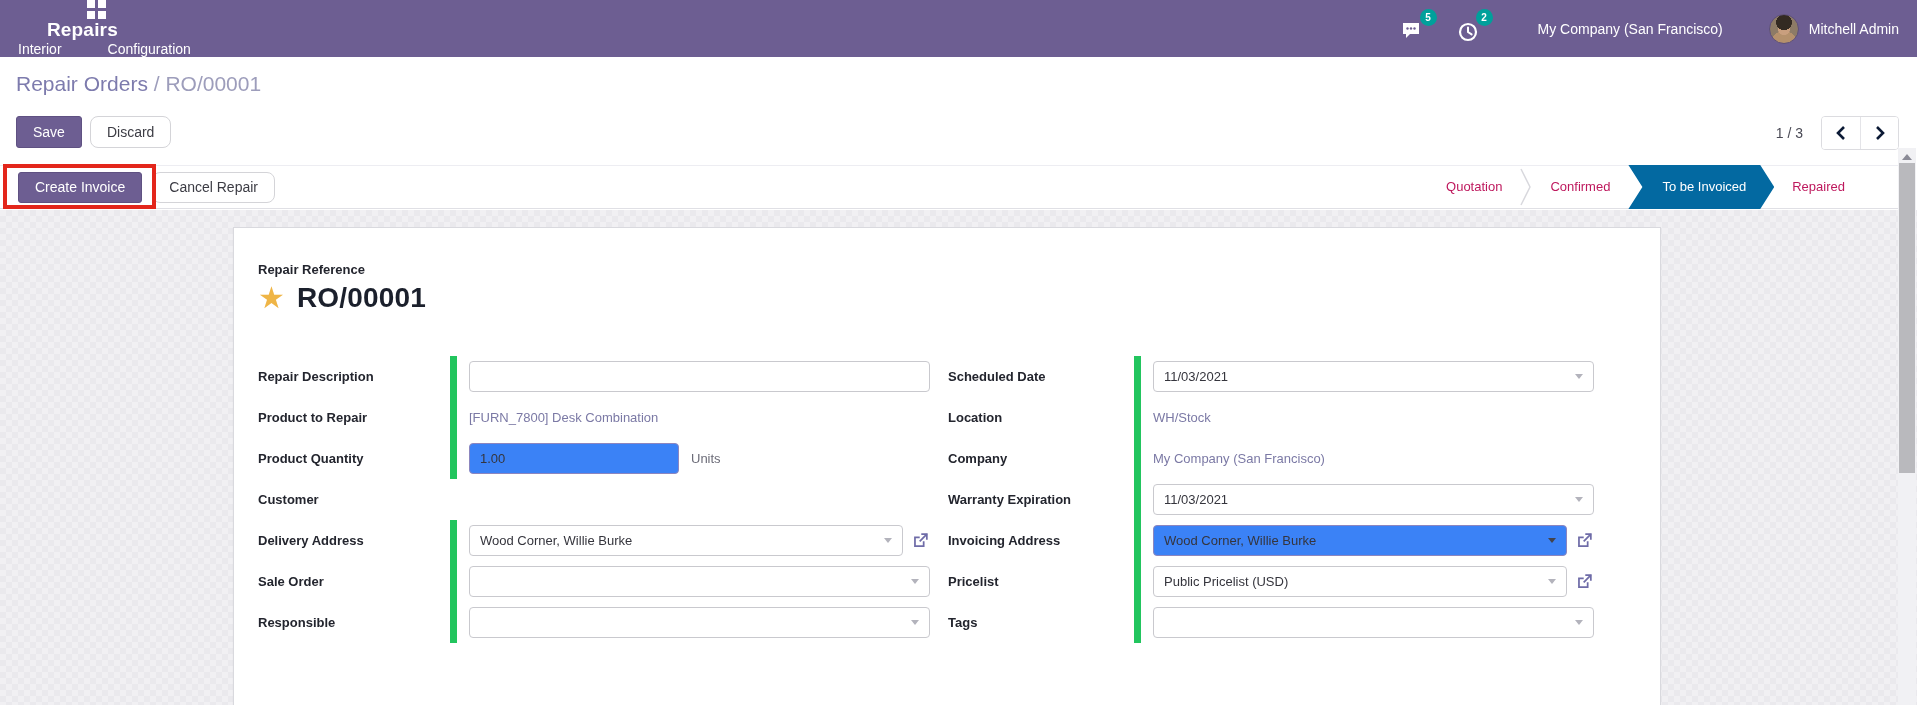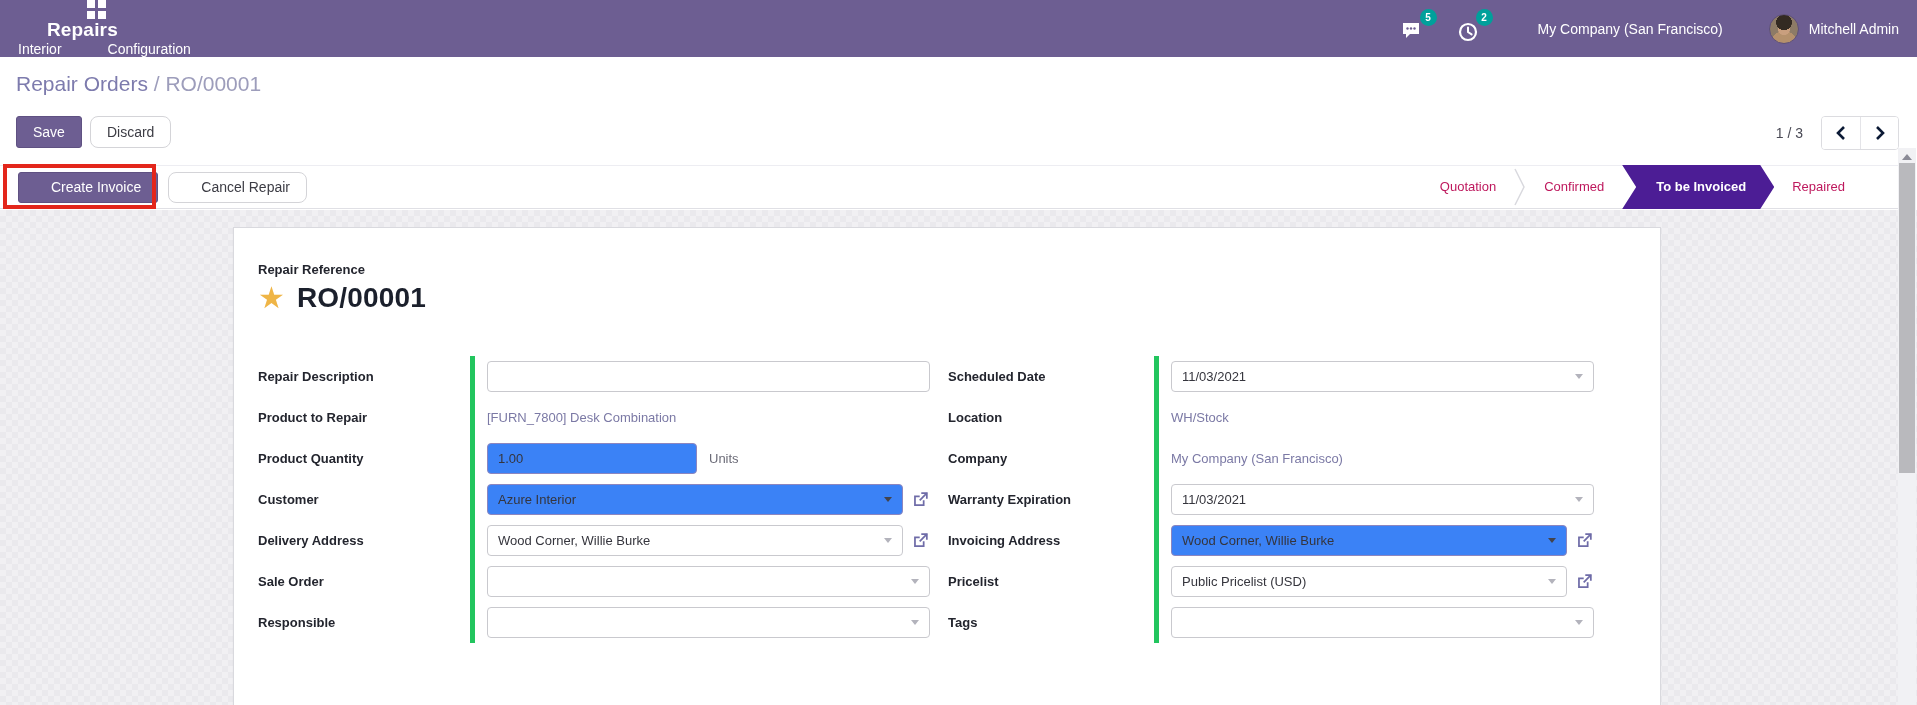--- a/index.html
+++ b/index.html
@@ -70,29 +70,29 @@
   .pager-btn { width: 38px; height: 32px; display: flex; align-items: center; justify-content: center; cursor: pointer; background: #fff; }
   .pager-btn + .pager-btn { border-left: 1px solid #e4e4e8; }
 
   
   .action-bar {
     position: absolute; top: 165px; left: 0; width: 1899px; height: 44px;
     background: #fff; border-top: 1px solid #ededf2; border-bottom: 1px solid #e0e0e5;
     display: flex; align-items: center; padding-left: 18px;
   }
   .action-buttons { display: flex; gap: 10px; position: relative; }
-  .action-buttons .btn { height: 31px; padding-left: 32px; }
+  .action-buttons .btn { height: 31px; }
   .annotation-box {
     position: absolute; left: -15px; top: -8px; width: 153px; height: 45px;
     border: 4px solid #e3261b; pointer-events: none; z-index: 5;
   }
   .statusbar { margin-left: auto; margin-right: 36px; display: flex; align-items: center; height: 44px; }
   .step { font-size: 13px; color: #be185d; padding: 0 18px; line-height: 44px; cursor: pointer; white-space: nowrap; }
   .step-active {
-    background: #4c1d95; color: #fff; font-weight: 700;
+    background: #0369a1; color: #fff; font-weight: 400;
     padding: 0 28px 0 34px;
     clip-path: polygon(0 0, calc(100% - 14px) 0, 100% 50%, calc(100% - 14px) 100%, 0 100%, 14px 50%);
   }
   .step-sep { display: flex; align-items: center; }
 
   
   .content {
     position: absolute; top: 210px; left: 0; right: 0; bottom: 0;
     background-color: #f1f0f3;
     background-image:
@@ -109,21 +109,21 @@
   .title-row { display: flex; align-items: center; gap: 12px; margin-top: 5px; }
   .star { font-size: 30px; color: #efb546; line-height: 1; cursor: pointer; }
   .record-title { font-size: 28px; font-weight: 700; color: #1b202c; letter-spacing: .2px; }
 
   .groups { display: flex; margin-top: 42px; }
   .group { width: 672px; }
   .group + .group { margin-left: 18px; width: 646px; }
   .frow { display: flex; align-items: center; height: 41px; }
   .flabel { width: 192px; flex-shrink: 0; font-size: 13px; font-weight: 700; color: #23252e; }
   .group + .group .flabel { width: 186px; }
-  .fcell { flex: 1; height: 100%; border-left: 5px solid #22c55e; padding-left: 12px; display: flex; align-items: center; margin-left: 20px; }
+  .fcell { flex: 1; height: 100%; border-left: 7px solid #22c55e; padding-left: 12px; display: flex; align-items: center; }
   .fbox {
     height: 31px; border: 1px solid #c9c9ce; border-radius: 4px; background: #fff;
     display: flex; align-items: center; padding: 0 10px; font-size: 13px; color: #35353d;
     flex: 1; cursor: text;
   }
   .fbox.highlight { background: #3b82f6; border-color: #8c86bf; }
   .fbox.narrow { flex: 0 0 210px; }
   .caret {
     margin-left: auto; width: 0; height: 0;
     border-left: 4px solid transparent; border-right: 4px solid transparent;
@@ -250,133 +250,120 @@
             <div class="flabel">Product Quantity</div>
             <div class="fcell">
               <div class="fbox highlight narrow">
                 <span class="fval">1.00</span>
               </div>
               <span class="suffix">Units</span>
             </div>
           </div>
           <div class="frow">
             <div class="flabel">Customer</div>
-            <div class="fcell">
-              <div class="fbox highlight">
-                <span class="fval">Azure Interior</span>
+          </div>
+          <div class="frow">
+            <div class="flabel">Delivery Address</div>
+            <div class="fcell">
+              <div class="fbox">
+                <span class="fval">Wood Corner, Willie Burke</span>
                 <span class="caret"></span>
               </div>
               <span class="ext-icon">
                 <svg width="19" height="19" viewBox="0 0 24 24" fill="none" stroke="currentColor" stroke-width="2.2">
                   <path d="M16 13v6H5V8h6"></path>
                   <path d="M13 4h7v7"></path>
                   <path d="M20 4l-9 9"></path>
                 </svg>
               </span>
             </div>
           </div>
           <div class="frow">
-            <div class="flabel">Delivery Address</div>
-            <div class="fcell">
-              <div class="fbox">
+            <div class="flabel">Sale Order</div>
+            <div class="fcell">
+              <div class="fbox">
+                <span class="fval"></span>
+                <span class="caret"></span>
+              </div>
+            </div>
+          </div>
+          <div class="frow">
+            <div class="flabel">Responsible</div>
+            <div class="fcell">
+              <div class="fbox">
+                <span class="fval"></span>
+                <span class="caret"></span>
+              </div>
+            </div>
+          </div>
+        </div>
+      <div class="group" id="right-group">
+          <div class="frow">
+            <div class="flabel">Scheduled Date</div>
+            <div class="fcell">
+              <div class="fbox">
+                <span class="fval">11/03/2021</span>
+                <span class="caret"></span>
+              </div>
+            </div>
+          </div>
+          <div class="frow">
+            <div class="flabel">Location</div>
+            <div class="fcell">
+              <span class="flink">WH/Stock</span>
+            </div>
+          </div>
+          <div class="frow">
+            <div class="flabel">Company</div>
+            <div class="fcell">
+              <span class="flink">My Company (San Francisco)</span>
+            </div>
+          </div>
+          <div class="frow">
+            <div class="flabel">Warranty Expiration</div>
+            <div class="fcell">
+              <div class="fbox">
+                <span class="fval">11/03/2021</span>
+                <span class="caret"></span>
+              </div>
+            </div>
+          </div>
+          <div class="frow">
+            <div class="flabel">Invoicing Address</div>
+            <div class="fcell">
+              <div class="fbox highlight">
                 <span class="fval">Wood Corner, Willie Burke</span>
                 <span class="caret"></span>
               </div>
               <span class="ext-icon">
                 <svg width="19" height="19" viewBox="0 0 24 24" fill="none" stroke="currentColor" stroke-width="2.2">
                   <path d="M16 13v6H5V8h6"></path>
                   <path d="M13 4h7v7"></path>
                   <path d="M20 4l-9 9"></path>
                 </svg>
               </span>
             </div>
           </div>
           <div class="frow">
-            <div class="flabel">Sale Order</div>
-            <div class="fcell">
-              <div class="fbox">
-                <span class="fval"></span>
-                <span class="caret"></span>
-              </div>
-            </div>
-          </div>
-          <div class="frow">
-            <div class="flabel">Responsible</div>
-            <div class="fcell">
-              <div class="fbox">
-                <span class="fval"></span>
-                <span class="caret"></span>
-              </div>
-            </div>
-          </div>
-        </div>
-      <div class="group" id="right-group">
-          <div class="frow">
-            <div class="flabel">Scheduled Date</div>
-            <div class="fcell">
-              <div class="fbox">
-                <span class="fval">11/03/2021</span>
-                <span class="caret"></span>
-              </div>
-            </div>
-          </div>
-          <div class="frow">
-            <div class="flabel">Location</div>
-            <div class="fcell">
-              <span class="flink">WH/Stock</span>
-            </div>
-          </div>
-          <div class="frow">
-            <div class="flabel">Company</div>
-            <div class="fcell">
-              <span class="flink">My Company (San Francisco)</span>
-            </div>
-          </div>
-          <div class="frow">
-            <div class="flabel">Warranty Expiration</div>
-            <div class="fcell">
-              <div class="fbox">
-                <span class="fval">11/03/2021</span>
-                <span class="caret"></span>
-              </div>
-            </div>
-          </div>
-          <div class="frow">
-            <div class="flabel">Invoicing Address</div>
-            <div class="fcell">
-              <div class="fbox highlight">
-                <span class="fval">Wood Corner, Willie Burke</span>
+            <div class="flabel">Pricelist</div>
+            <div class="fcell">
+              <div class="fbox">
+                <span class="fval">Public Pricelist (USD)</span>
                 <span class="caret"></span>
               </div>
               <span class="ext-icon">
                 <svg width="19" height="19" viewBox="0 0 24 24" fill="none" stroke="currentColor" stroke-width="2.2">
                   <path d="M16 13v6H5V8h6"></path>
                   <path d="M13 4h7v7"></path>
                   <path d="M20 4l-9 9"></path>
                 </svg>
               </span>
             </div>
           </div>
           <div class="frow">
-            <div class="flabel">Pricelist</div>
-            <div class="fcell">
-              <div class="fbox">
-                <span class="fval">Public Pricelist (USD)</span>
-                <span class="caret"></span>
-              </div>
-              <span class="ext-icon">
-                <svg width="19" height="19" viewBox="0 0 24 24" fill="none" stroke="currentColor" stroke-width="2.2">
-                  <path d="M16 13v6H5V8h6"></path>
-                  <path d="M13 4h7v7"></path>
-                  <path d="M20 4l-9 9"></path>
-                </svg>
-              </span>
-            </div>
-          </div>
-          <div class="frow">
             <div class="flabel">Tags</div>
             <div class="fcell">
               <div class="fbox">
                 <span class="fval"></span>
                 <span class="caret"></span>
               </div>
             </div>
           </div>
         </div>
     </div>

